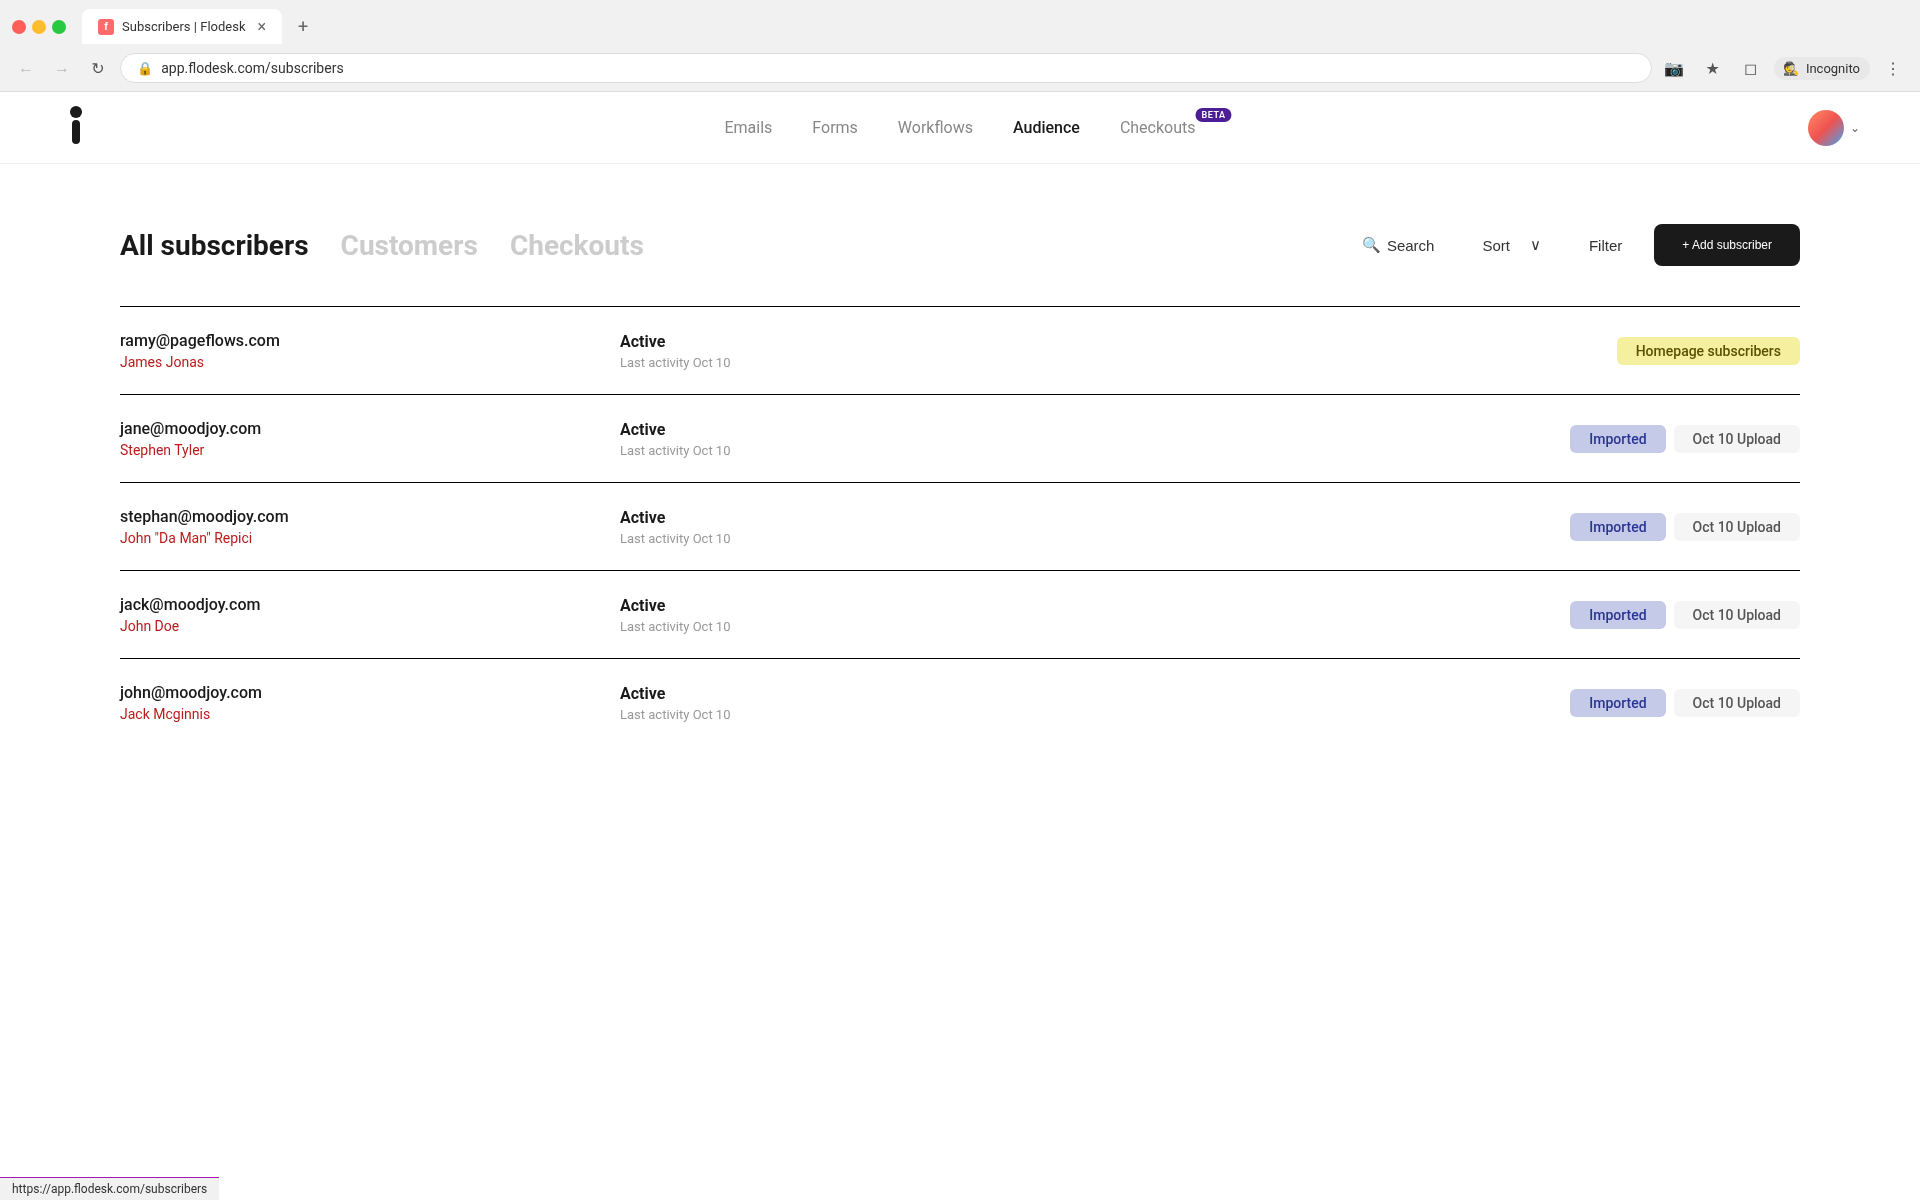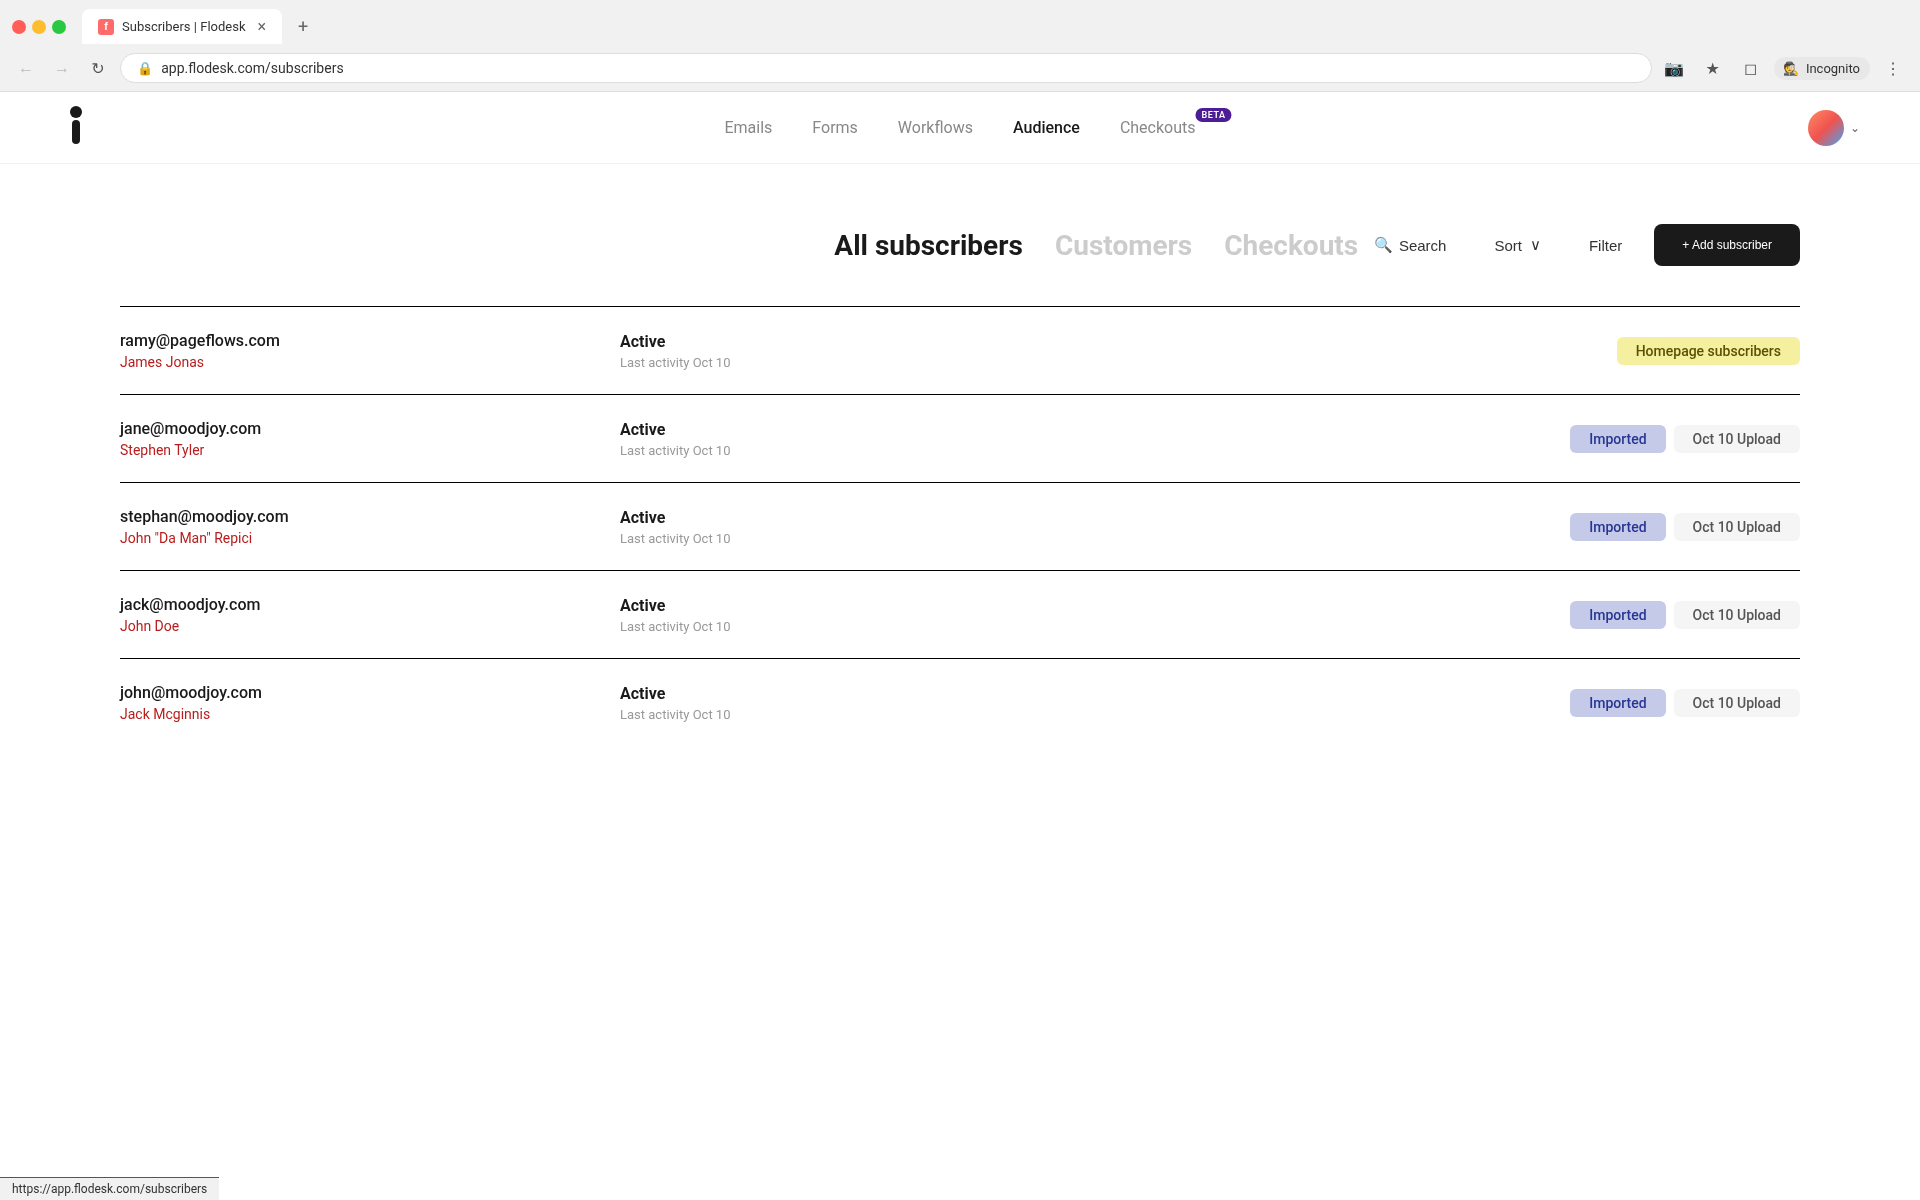--- a/index.html
+++ b/index.html
@@ -226,21 +226,21 @@
     }
 
     
     .main-content {
       padding: 60px 120px;
     }
 
     .page-header {
       display: flex;
       align-items: center;
-      justify-content: flex-end;
+      justify-content: space-between;
       margin-bottom: 40px;
     }
 
     .page-tabs {
       display: flex;
       align-items: center;
       gap: 32px;
     }
 
     .page-tab {
@@ -270,21 +270,21 @@
       background: transparent;
       cursor: pointer;
       font-size: 15px;
       color: #333;
       border-radius: 8px;
     }
 
     .sort-btn {
       display: flex;
       align-items: center;
-      gap: 8px;
+      gap: 20px;
     }
 
     .add-subscriber-btn {
       background: #1a1a1a;
       color: white;
       padding: 14px 28px;
       border-radius: 8px;
       border: none;
       cursor: pointer;
       font-size: 12px;

